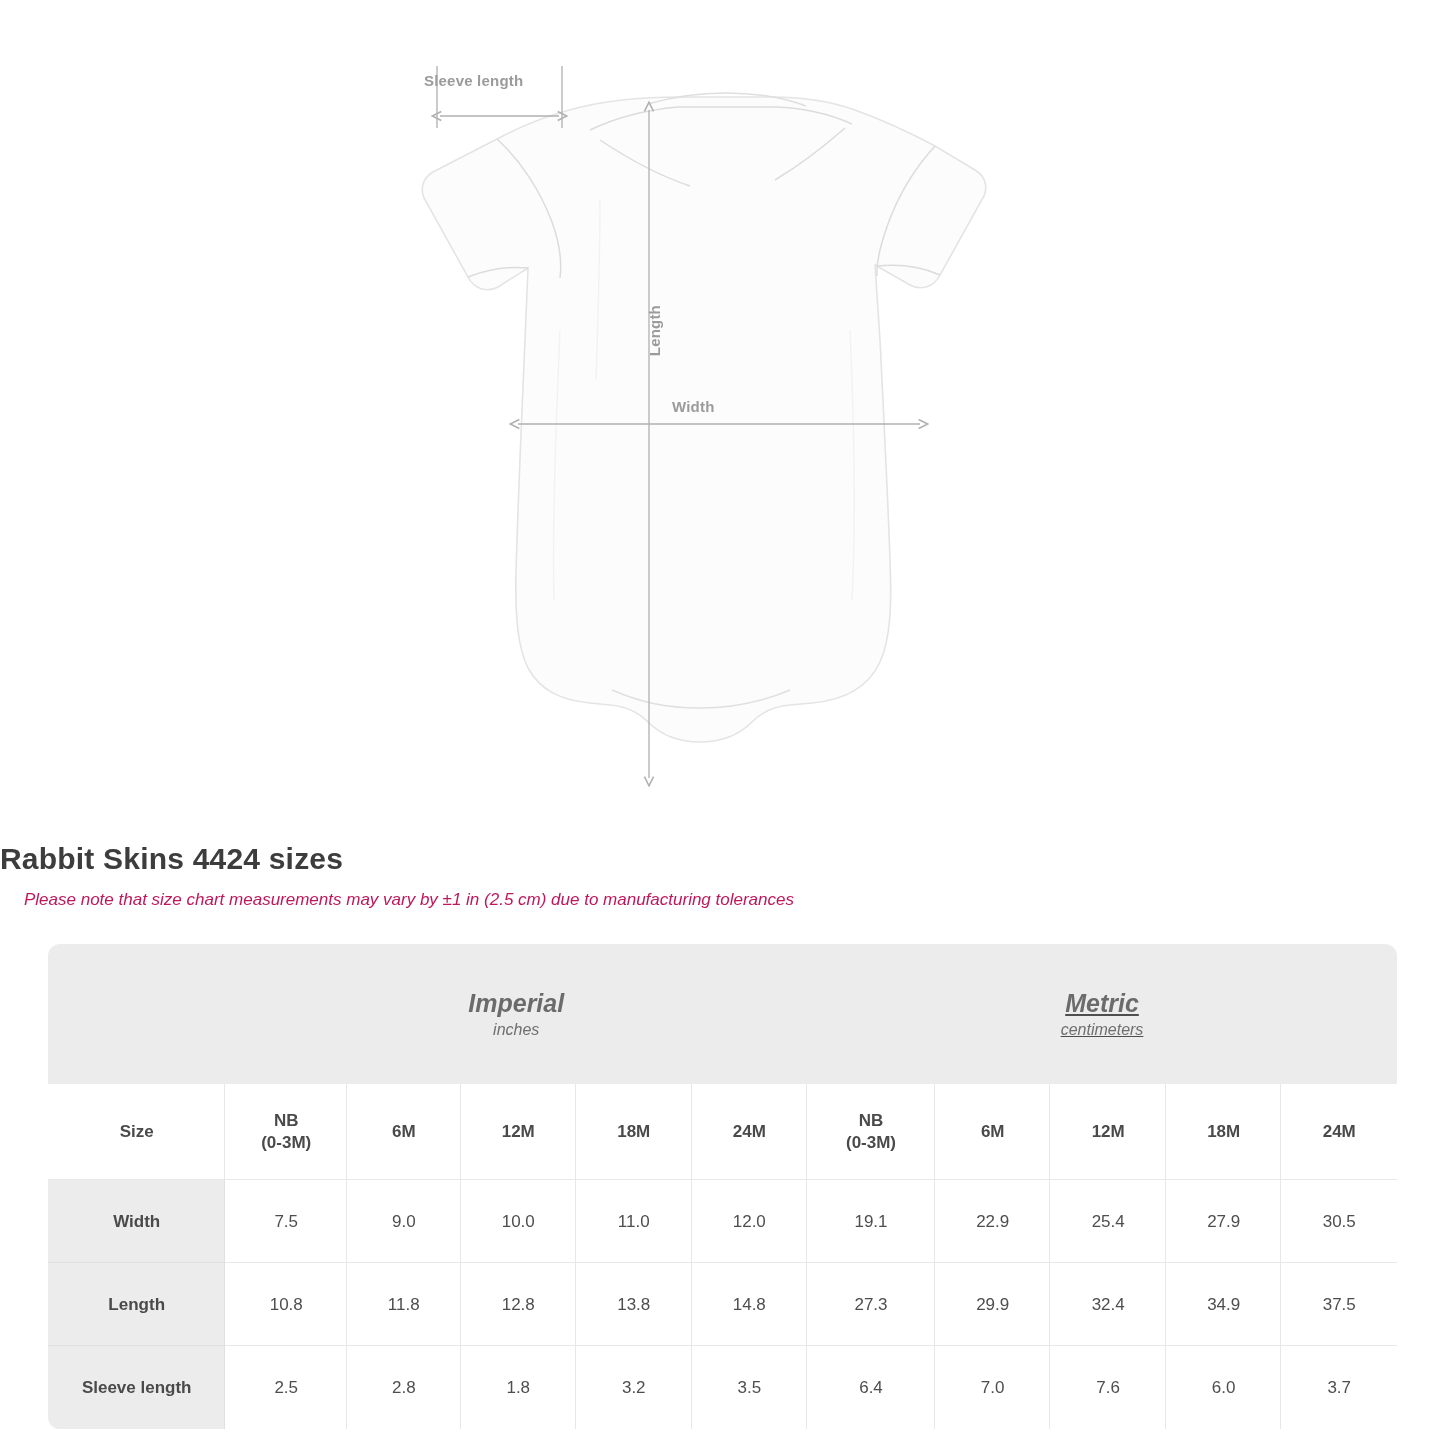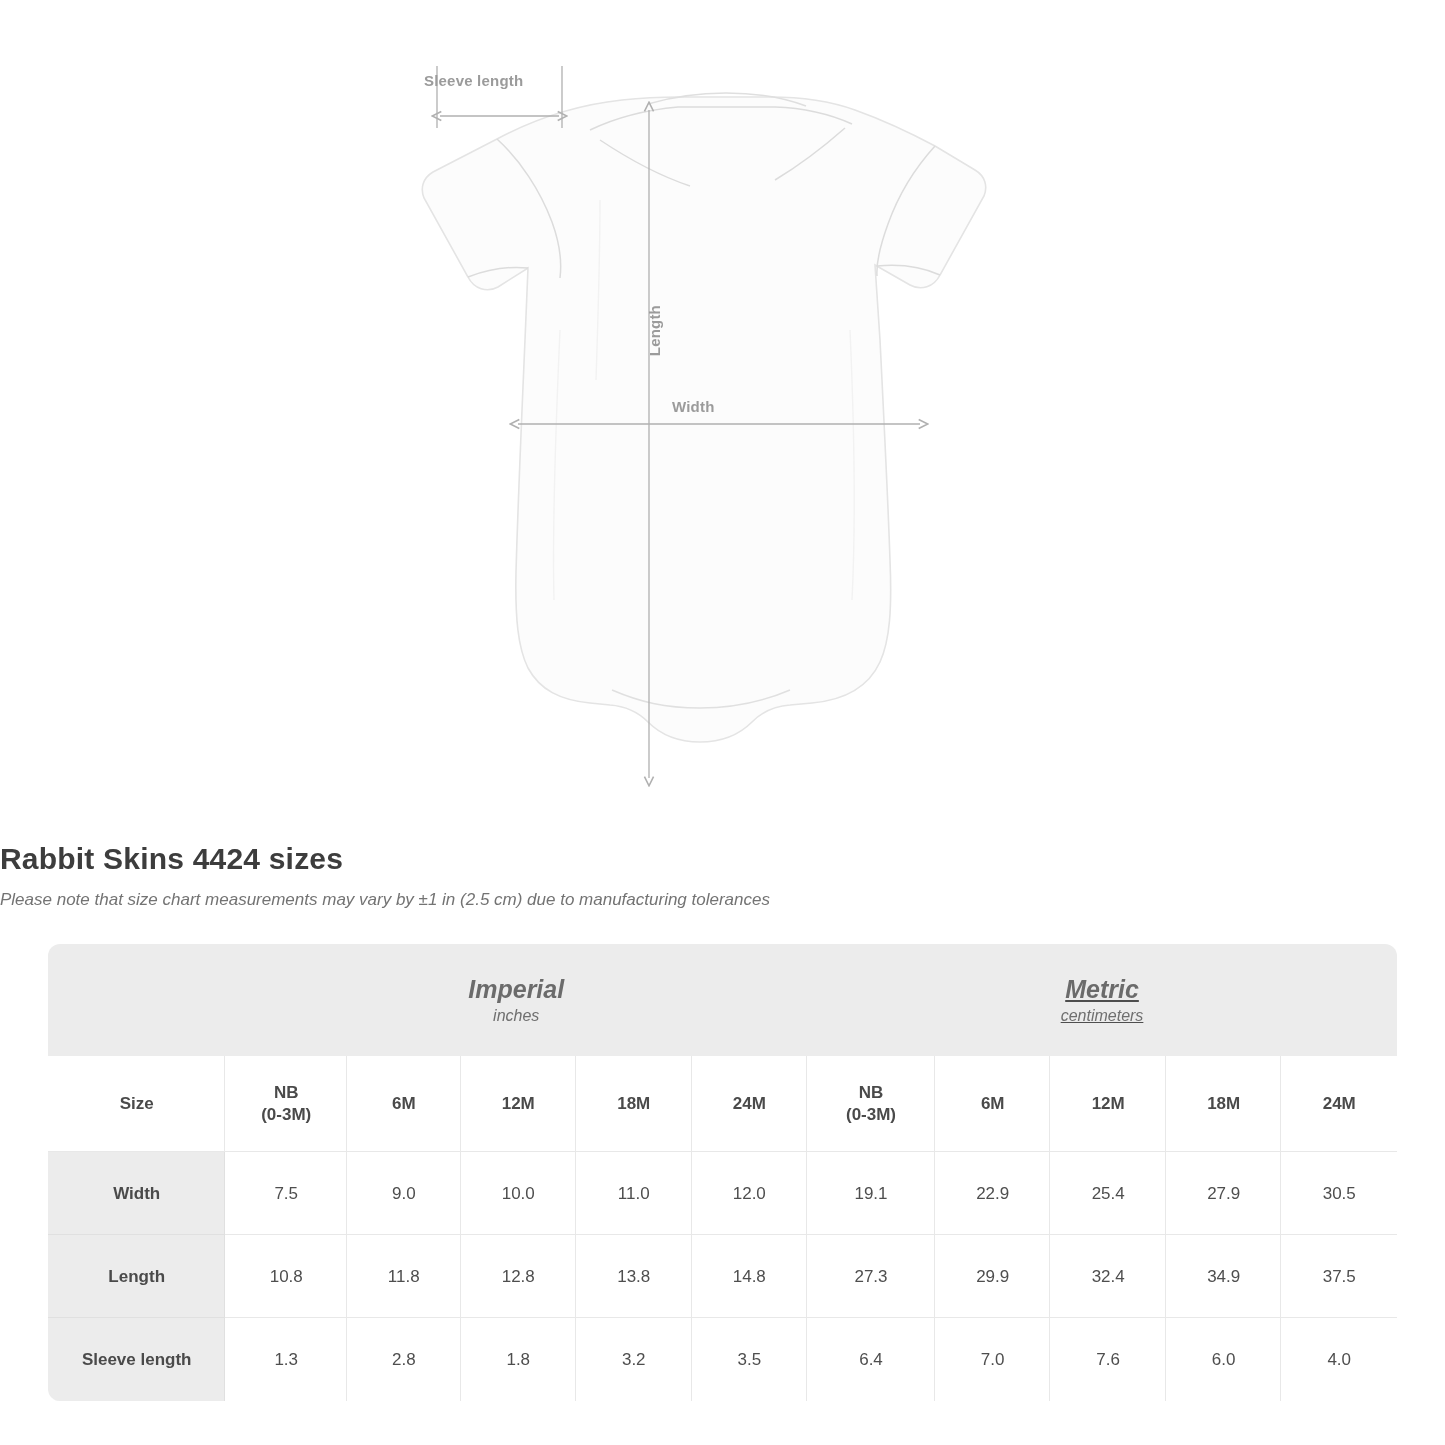--- a/index.html
+++ b/index.html
@@ -59,22 +59,23 @@
   .chart-title {
     font-size: 30px;
     font-weight: bold;
     color: #3d3d3d;
     margin: 0 0 14px 0;
     letter-spacing: 0.2px;
   }
   .chart-note {
     font-size: 17px;
     font-style: italic;
-    color: #737373;
+    color: #be185d;
     margin: 0;
+    padding-left: 24px;
   }
 
   
   .table-wrap {
     margin: 34px 48px 0 48px;
   }
   table.size-table {
     width: 1349px;
     border-collapse: separate;
     border-spacing: 0;
@@ -89,21 +90,21 @@
     color: #4e4e4e;
     height: 83px;
     box-sizing: border-box;
   }
   
   .sep-right {
     box-shadow: inset -1px 0 0 #e8e8e8;
   }
   tr.unit-row td {
     background: #ececec;
-    height: 112px;
+    height: 140px;
   }
   tr.unit-row td.unit-cell .unit-name {
     font-size: 25px;
     font-style: italic;
     font-weight: bold;
     color: #6b6b6b;
     display: block;
     line-height: 1.15;
   }
   tr.unit-row td.unit-cell .unit-sub {
@@ -337,26 +338,26 @@
         <td class="sep-right">14.8</td>
         <td class="sep-right">27.3</td>
         <td class="sep-right">29.9</td>
         <td class="sep-right">32.4</td>
         <td class="sep-right">34.9</td>
         <td>37.5</td>
       </tr>
 
       <tr class="data-row last">
         <td class="row-label">Sleeve length</td>
-        <td class="sep-right">1.3</td>
+        <td class="sep-right">2.5</td>
         <td class="sep-right">2.8</td>
         <td class="sep-right">1.8</td>
         <td class="sep-right">3.2</td>
         <td class="sep-right">3.5</td>
         <td class="sep-right">6.4</td>
         <td class="sep-right">7.0</td>
         <td class="sep-right">7.6</td>
         <td class="sep-right">6.0</td>
-        <td>4.0</td>
+        <td>3.7</td>
       </tr>
     </tbody>
   </table>
 </div>
 
 </body></html>

